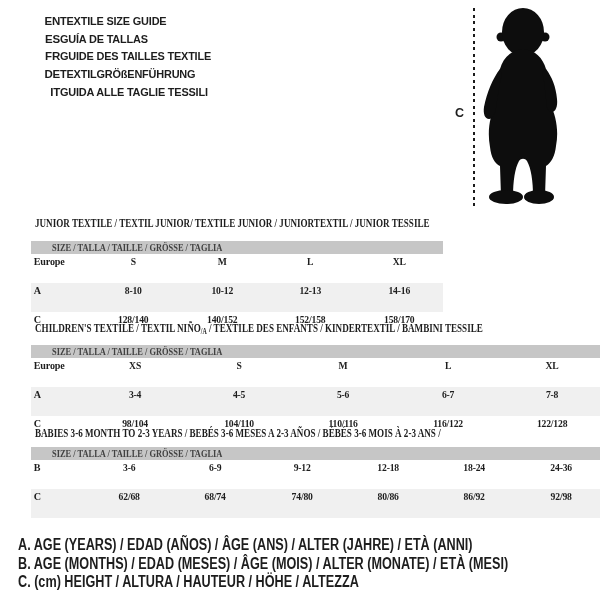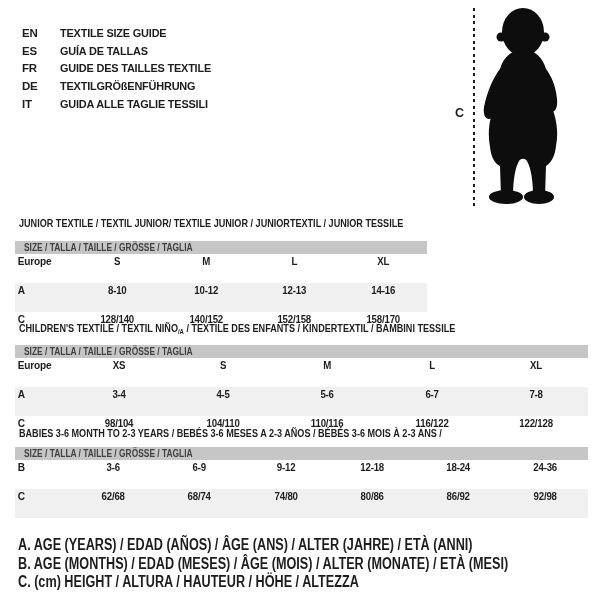--- a/index.html
+++ b/index.html
@@ -1,44 +1,44 @@
 <!DOCTYPE html>
 <html><head>
 <meta charset="utf-8">
 <style>
   html,body{margin:0;padding:0;background:#ffffff;}
   .page{
     position:relative;width:600px;height:600px;background:#fff;overflow:hidden;
     font-family:"Liberation Sans",sans-serif;font-weight:bold;color:#1d1d1d;
   }
   
-  .lang-block{position:absolute;left:22px;top:24px;}
+  .lang-block{position:absolute;left:22px;top:12px;text-align:right;}
   .lang-row{display:flex;height:17.7px;align-items:center;font-size:11.5px;letter-spacing:-0.2px;}
   .lang-code{width:38px;flex:0 0 38px;}
   .lang-title{display:inline-block;transform:scaleX(0.95);transform-origin:0 50%;white-space:nowrap;}
   
   .measure-line{
     position:absolute;left:473px;top:8px;width:2px;height:201px;
     background-image:repeating-linear-gradient(to bottom,#1b1b1b 0 3px,transparent 3px 6.5px);
   }
   .height-label{position:absolute;left:455px;top:106px;font-size:12.5px;}
   .baby{position:absolute;left:482px;top:5px;}
   
-  .tbl{position:absolute;left:15px;}
+  .tbl{position:absolute;left:31px;font-family:Liberation Serif, serif;}
   .t1{top:217px;width:412px;}
   .t2{top:322px;width:573px;}
   .t3{top:426px;width:573px;}
   .tbl-title{font-size:11.5px;line-height:13px;white-space:nowrap;padding-left:4px;}
   .t3 .tbl-title{line-height:15px;}
   .t1 .tbl-title{margin-bottom:11px;}
   .t2 .tbl-title{margin-bottom:9px;}
   .t3 .tbl-title{margin-bottom:6px;}
   .sx{display:inline-block;transform:scaleX(0.79);transform-origin:0 50%;white-space:nowrap;}
   .subA{font-size:7.5px;position:relative;top:2px;}
-  .band{height:13px;line-height:13px;background:#c6c6c6;color:#414141;font-size:10.5px;padding-left:9px;white-space:nowrap;}
+  .band{height:13px;line-height:13px;background:#c6c6c6;color:#414141;font-size:10.5px;padding-left:21px;white-space:nowrap;}
   .bandtext{display:inline-block;transform:scaleX(0.8);transform-origin:0 50%;}
   .row{display:grid;height:29px;line-height:15px;font-size:10.5px;letter-spacing:-0.2px;}
   .row.striped{background:#f0f0f0;}
   .g1{grid-template-columns:58px repeat(4,1fr);}
   .g2{grid-template-columns:52px repeat(5,1fr);}
   .g3{grid-template-columns:55px repeat(6,1fr);}
   .cell{text-align:center;transform:scaleX(0.92);}
   .cell.lbl{text-align:left;padding-left:3px;transform-origin:0 50%;font-size:11px;}
   
   .legend{position:absolute;left:18px;top:536px;}

